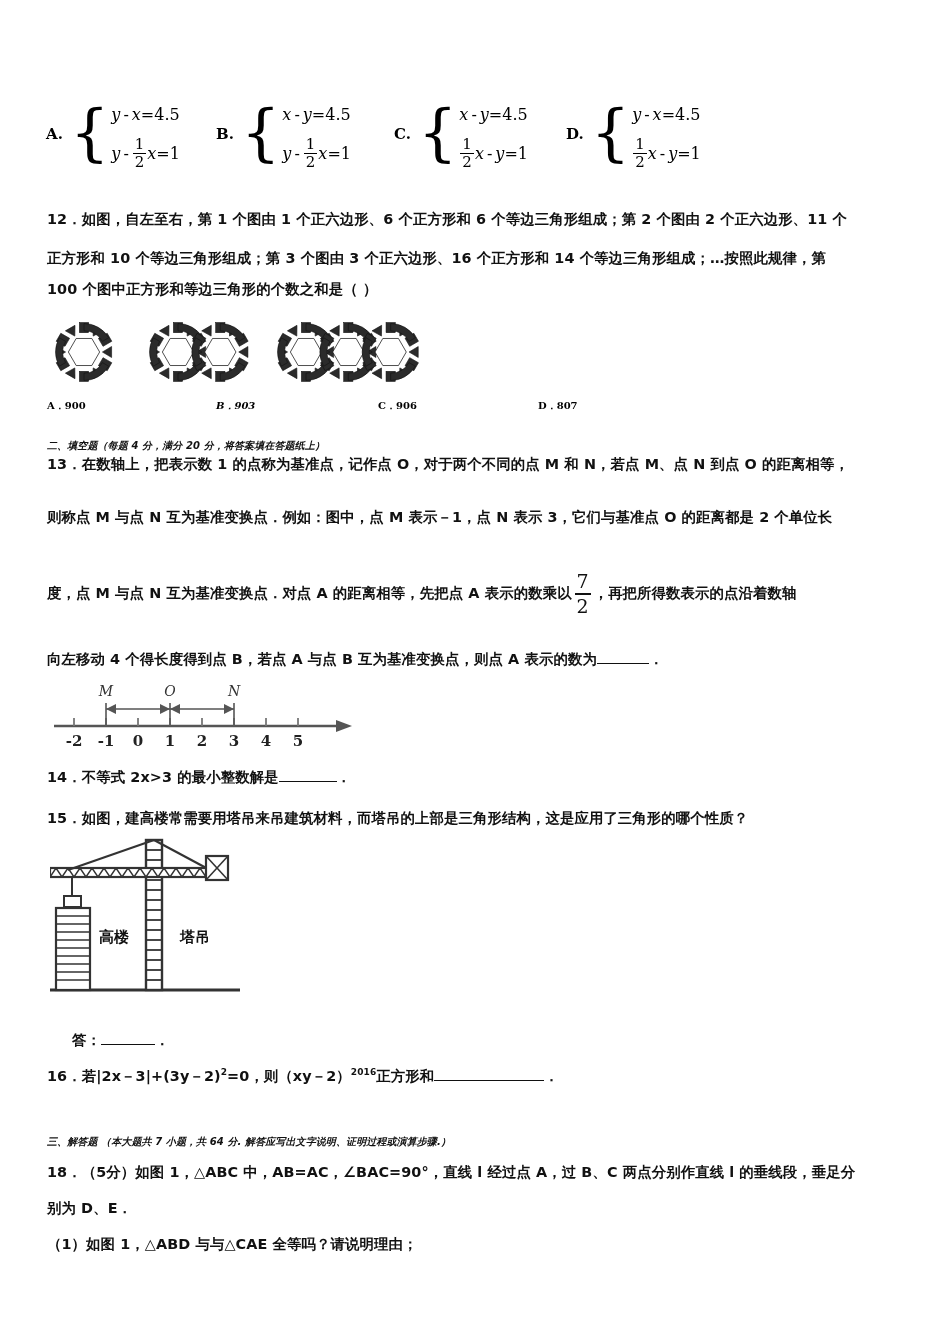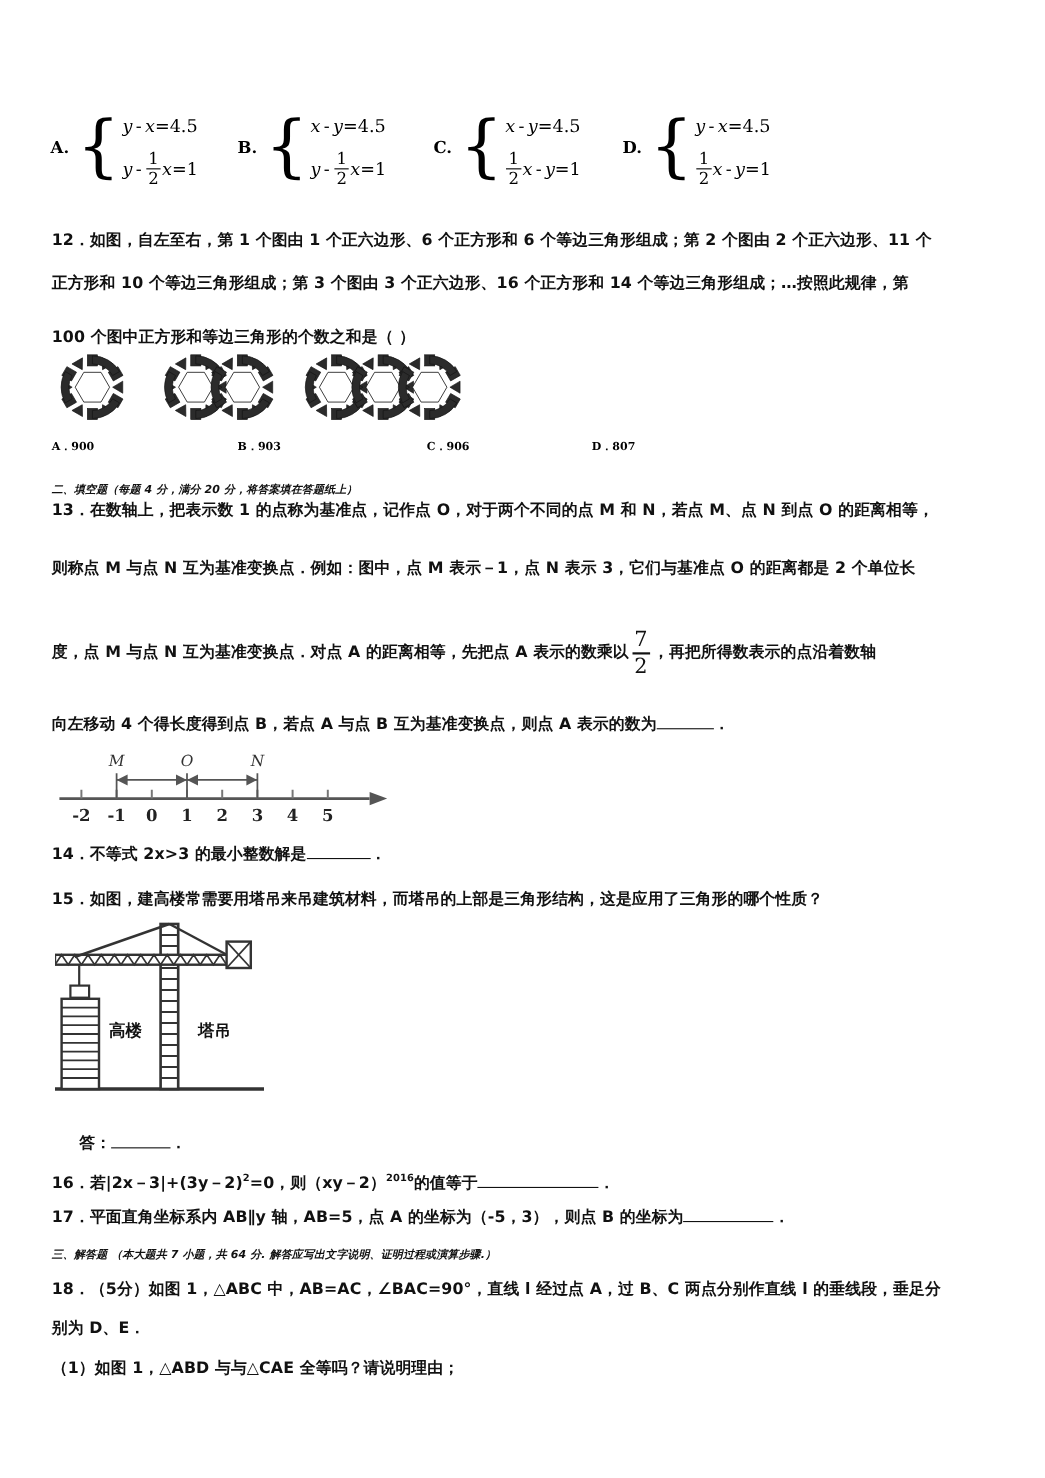--- a/index.html
+++ b/index.html
@@ -191,21 +191,21 @@
           <span class="op">-</span>
           <span class="v">y</span>
           <span>=1</span>
         </span>
       </span>
     </div>
   </div>
 
   <div class="blk q-text" style="left:47px;top:200px;width:876px;">12．如图，自左至右，第 1 个图由 1 个正六边形、6 个正方形和 6 个等边三角形组成；第 2 个图由 2 个正六边形、11 个</div>
   <div class="blk q-text" style="left:47px;top:239px;width:876px;">正方形和 10 个等边三角形组成；第 3 个图由 3 个正六边形、16 个正方形和 14 个等边三角形组成；…按照此规律，第</div>
-  <div class="blk q-text" style="left:47px;top:288px;width:876px;">100 个图中正方形和等边三角形的个数之和是（   ）</div>
+  <div class="blk q-text" style="left:47px;top:270px;width:876px;">100 个图中正方形和等边三角形的个数之和是（   ）</div>
 
   <div class="fig-pattern">
     <svg width="380" height="80" viewBox="0 0 380 80">
       <defs>
         <g id="ringunit">
 
           <g fill="#2b2b2b" stroke="#111" stroke-width="0.6">
 
             <rect x="-5" y="-32" width="10" height="11" transform="rotate(0)"></rect>
             <rect x="-5" y="-32" width="10" height="11" transform="rotate(60)"></rect>
@@ -241,22 +241,22 @@
 
       <g transform="translate(258,40) scale(0.92)">
         <use href="#ringunit"></use>
         <use href="#ringunit" x="46"></use>
         <use href="#ringunit" x="92"></use>
       </g>
     </svg>
   </div>
 
   <div class="optrow" style="left:47px;top:399px;">A．900</div>
-  <div class="optrow" style="left:216px;top:399px;">B．903</div>
-  <div class="optrow" style="left:388px;top:399px;">C．906</div>
+  <div class="optrow" style="left:216px;top:399px;font-style:italic;">B．903</div>
+  <div class="optrow" style="left:378px;top:399px;">C．906</div>
   <div class="optrow" style="left:538px;top:399px;">D．807</div>
 
   <div class="blk q-text sec" style="left:47px;top:431px;width:876px;line-height:30px;">二、填空题（每题 4 分，满分 20 分，将答案填在答题纸上）</div>
 
   <div class="blk q-text" style="left:47px;top:447px;width:890px;line-height:34px;">13．在数轴上，把表示数 1 的点称为基准点，记作点 O，对于两个不同的点 M 和 N，若点 M、点 N 到点 O 的距离相等，</div>
   <div class="blk q-text" style="left:47px;top:500px;width:890px;line-height:34px;">则称点 M 与点 N 互为基准变换点．例如：图中，点 M 表示－1，点 N 表示 3，它们与基准点 O 的距离都是 2 个单位长</div>
 
   <div class="blk q-text" style="left:47px;top:572px;width:890px;line-height:34px;">
     <span>度，点 M 与点 N 互为基准变换点．对点 A 的距离相等，先把点 A 表示的数乘以</span><span class="bigfrac">
         <span class="num">7</span>
@@ -392,26 +392,23 @@
         <text x="145" y="104">塔吊</text>
       </g>
     </svg>
   </div>
 
   <div class="blk q-text" style="left:72px;top:1025px;line-height:30px;">
     <span>答：</span><span class="blank" style="width:54px;"></span><span>．</span>
   </div>
 
   <div class="blk q-text" style="left:47px;top:1057px;width:890px;line-height:30px;">
-    <span>16．若|2x－3|+(3y－2)</span><span class="sup">2</span><span>=0，则（xy－2）</span><span class="sup">2016</span><span>的值等于</span><span class="blank" style="width:110px;"></span><span>．</span>
-  </div>
-
-  <div class="blk q-text" style="left:47px;top:1092px;width:890px;line-height:30px;">
-    <span>17．平面直角坐标系内 AB∥y 轴，AB=5，点 A 的坐标为（-5，3），则点 B 的坐标为</span><span class="blank" style="width:82px;"></span><span>．</span>
-  </div>
+    <span>16．若|2x－3|+(3y－2)</span><span class="sup">2</span><span>=0，则（xy－2）</span><span class="sup">2016</span><span>正方形和</span><span class="blank" style="width:110px;"></span><span>．</span>
+  </div>
+
 
   <div class="blk q-text sec" style="left:47px;top:1127px;width:890px;line-height:30px;">三、解答题 （本大题共 7 小题，共 64 分. 解答应写出文字说明、证明过程或演算步骤.）</div>
 
   <div class="blk q-text" style="left:47px;top:1157px;width:895px;line-height:30px;">18．（5分）如图 1，△ABC 中，AB=AC，∠BAC=90°，直线 l 经过点 A，过 B、C 两点分别作直线 l 的垂线段，垂足分</div>
   <div class="blk q-text" style="left:47px;top:1193px;width:895px;line-height:30px;">别为 D、E．</div>
   <div class="blk q-text" style="left:47px;top:1229px;width:895px;line-height:30px;">（1）如图 1，△ABD 与与△CAE 全等吗？请说明理由；</div>
 
 </div>
 
 </body></html>

